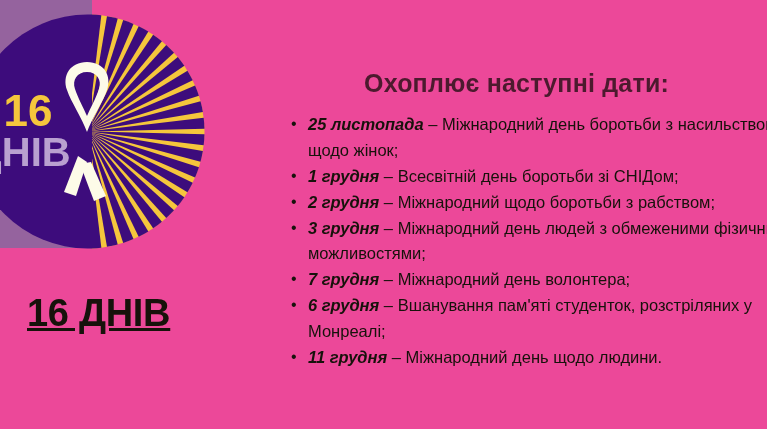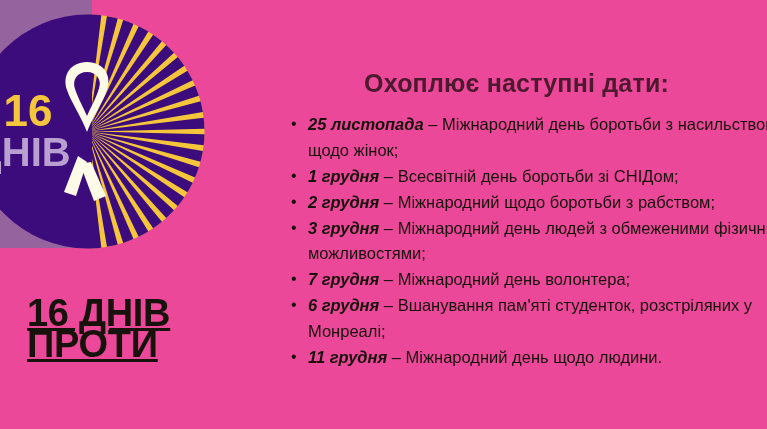--- a/index.html
+++ b/index.html
@@ -171,21 +171,20 @@
                    C 127 58, 132 66, 129 75
                    C 126 84, 120 95, 117 102
                    C 114 95, 108 84, 105 75
                    C 102 66, 107 58, 117 58 Z" fill="#fdfbe8"></path>
         </g>
       </svg>
     </div>
 
     <div id="wordmark">
       <span class="wm-line">16 ДНІВ</span>
-      <span class="wm-line">ПРОТИ</span>
     </div>
   </div>
 
   <div id="content">
     <h1 id="dates-title">Охоплює наступні дати:</h1>
     <ul id="dates-list">
         <li><span class="date-label">25 листопада</span><span class="date-dash"> – </span><span class="date-desc">Міжнародний день боротьби з насильством щодо жінок;</span></li>
         <li><span class="date-label">1 грудня</span><span class="date-dash"> – </span><span class="date-desc">Всесвітній день боротьби зі СНІДом;</span></li>
         <li><span class="date-label">2 грудня</span><span class="date-dash"> – </span><span class="date-desc">Міжнародний щодо боротьби з рабством;</span></li>
         <li><span class="date-label">3 грудня</span><span class="date-dash"> – </span><span class="date-desc">Міжнародний день людей з обмеженими фізичними можливостями;</span></li>

